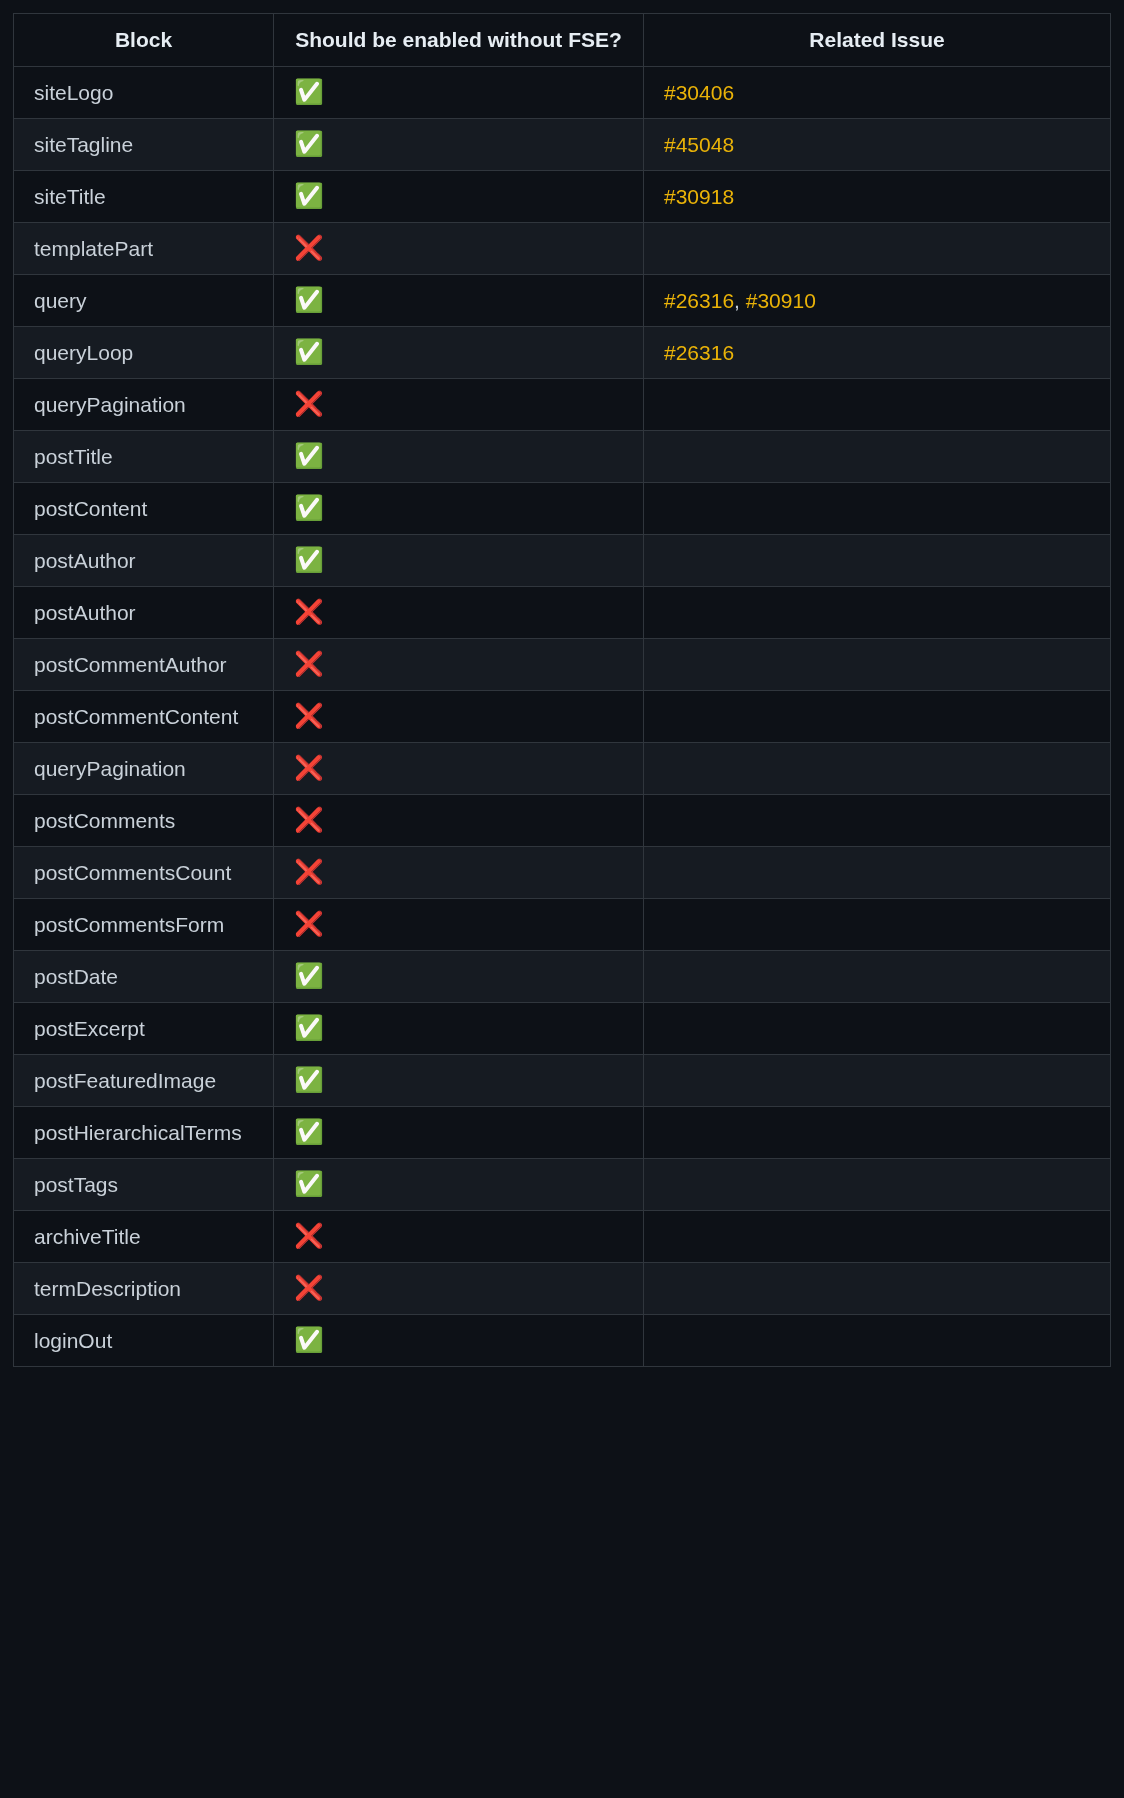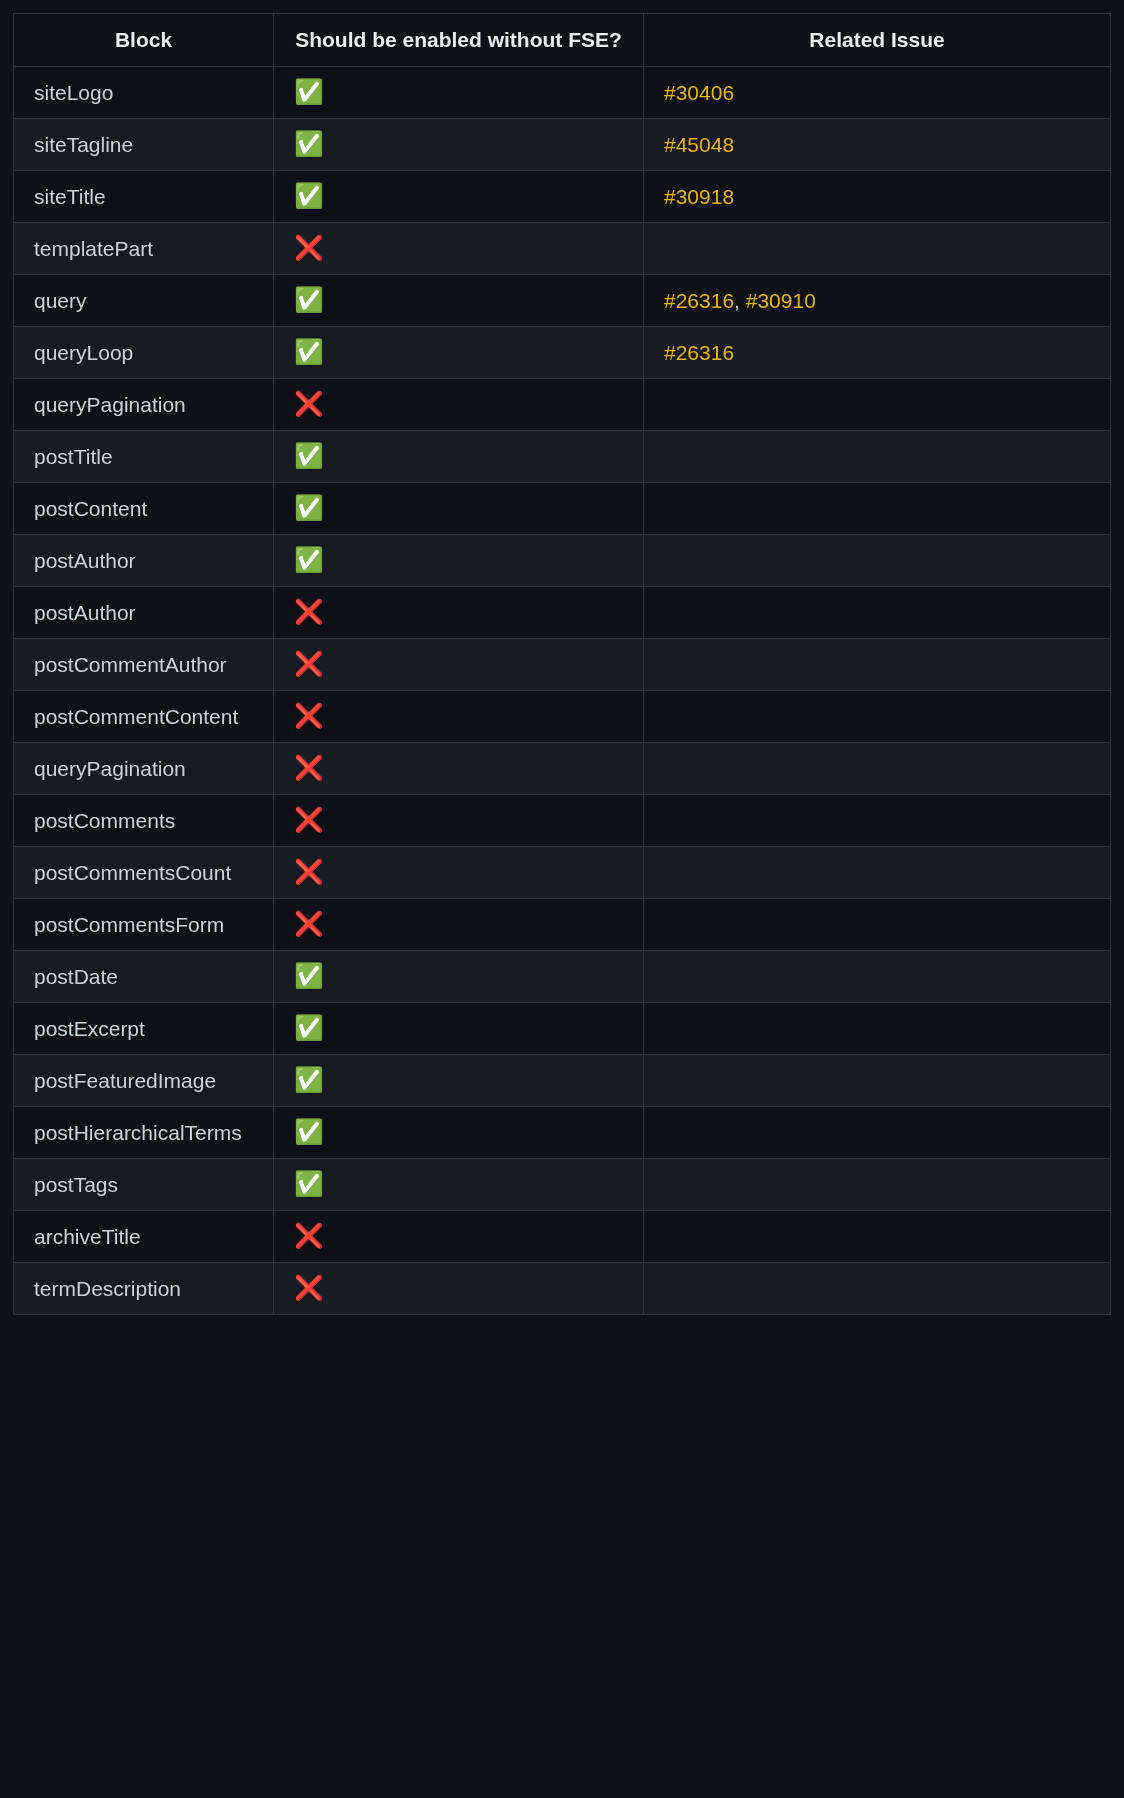--- a/index.html
+++ b/index.html
@@ -183,15 +183,20 @@
         <tr>
           <td>archiveTitle</td>
           <td><span class="status">❌</span></td>
           <td></td>
         </tr>
         <tr>
           <td>termDescription</td>
           <td><span class="status">❌</span></td>
           <td></td>
         </tr>
+        <tr>
+          <td>loginOut</td>
+          <td><span class="status">✅</span></td>
+          <td></td>
+        </tr>
       </tbody>
   </table>
 </div>
 
 </body></html>

